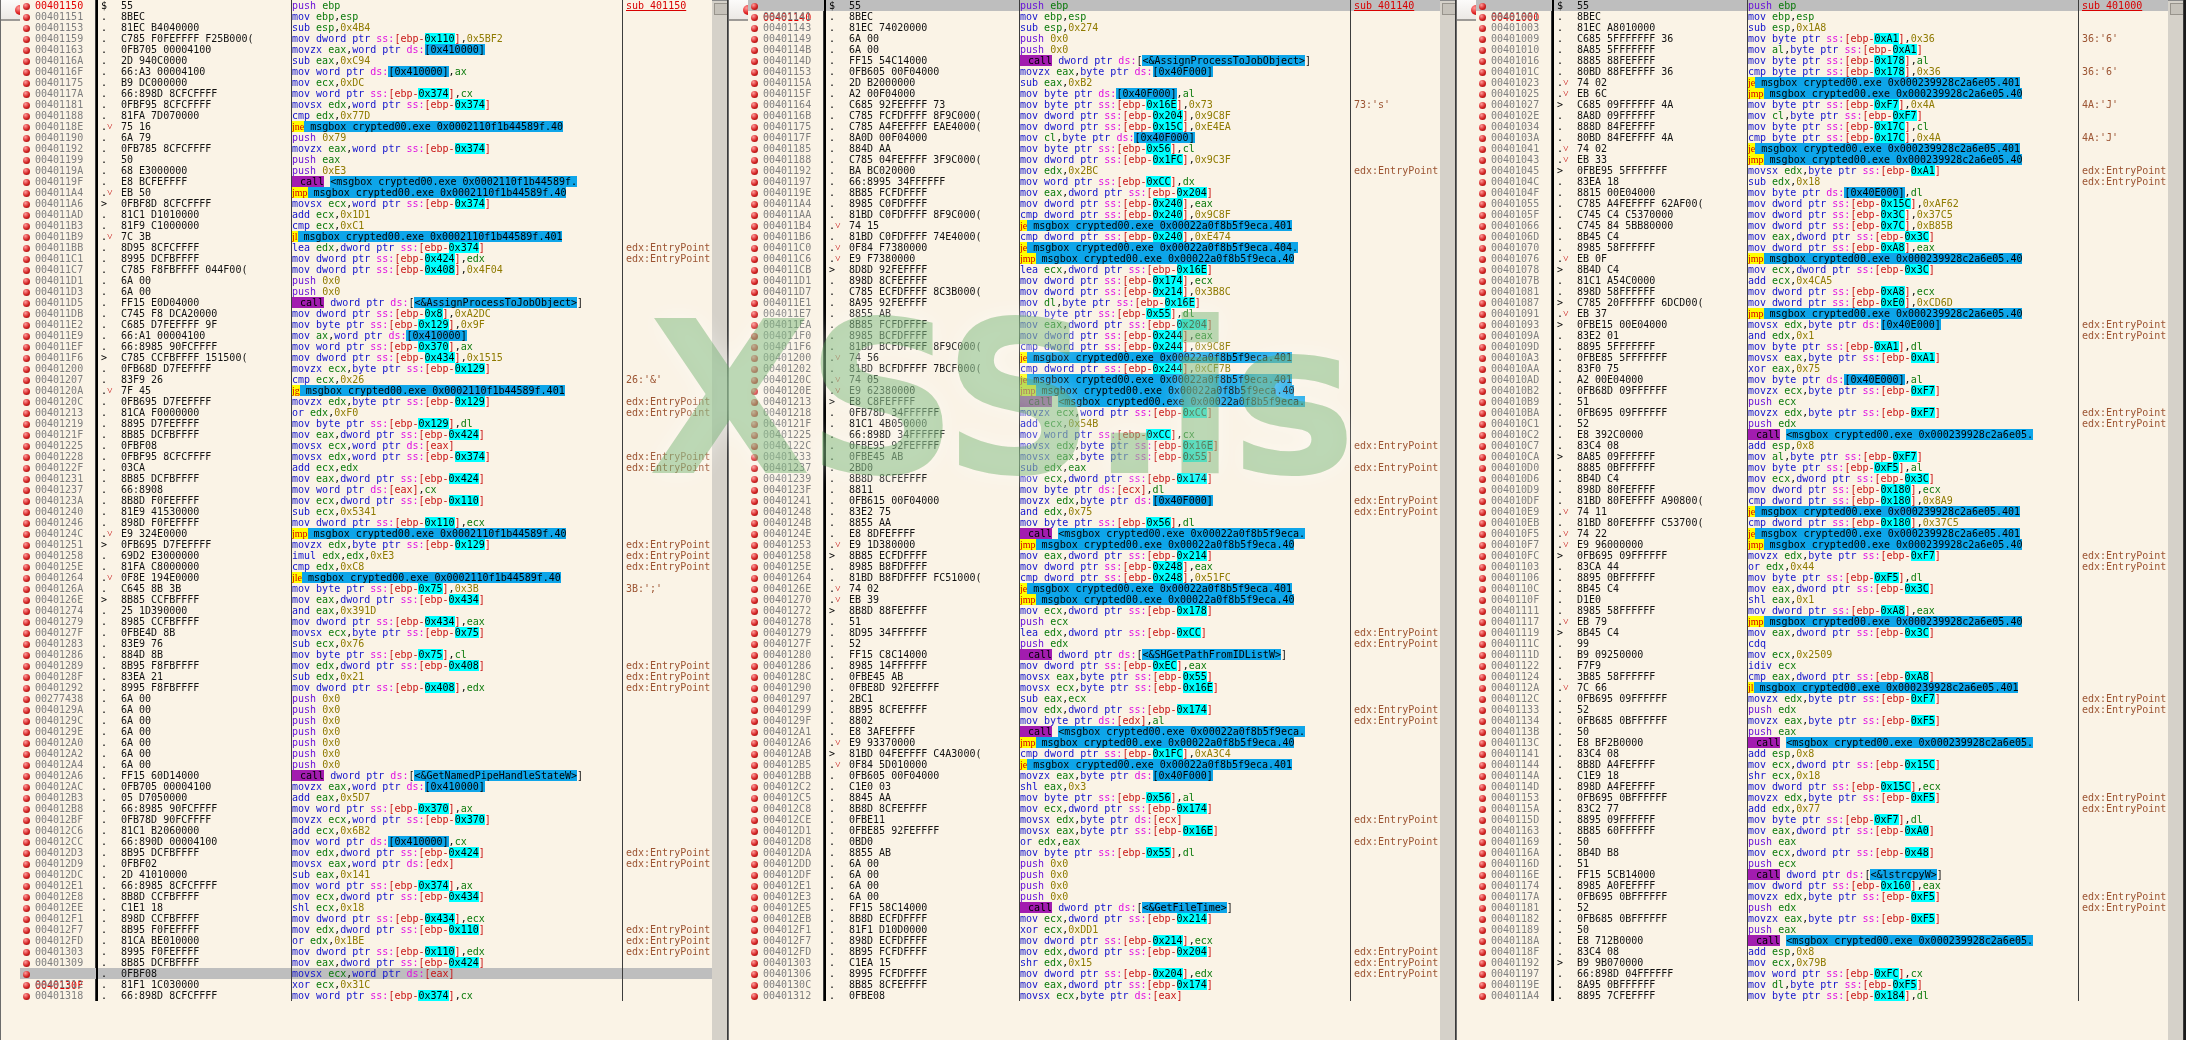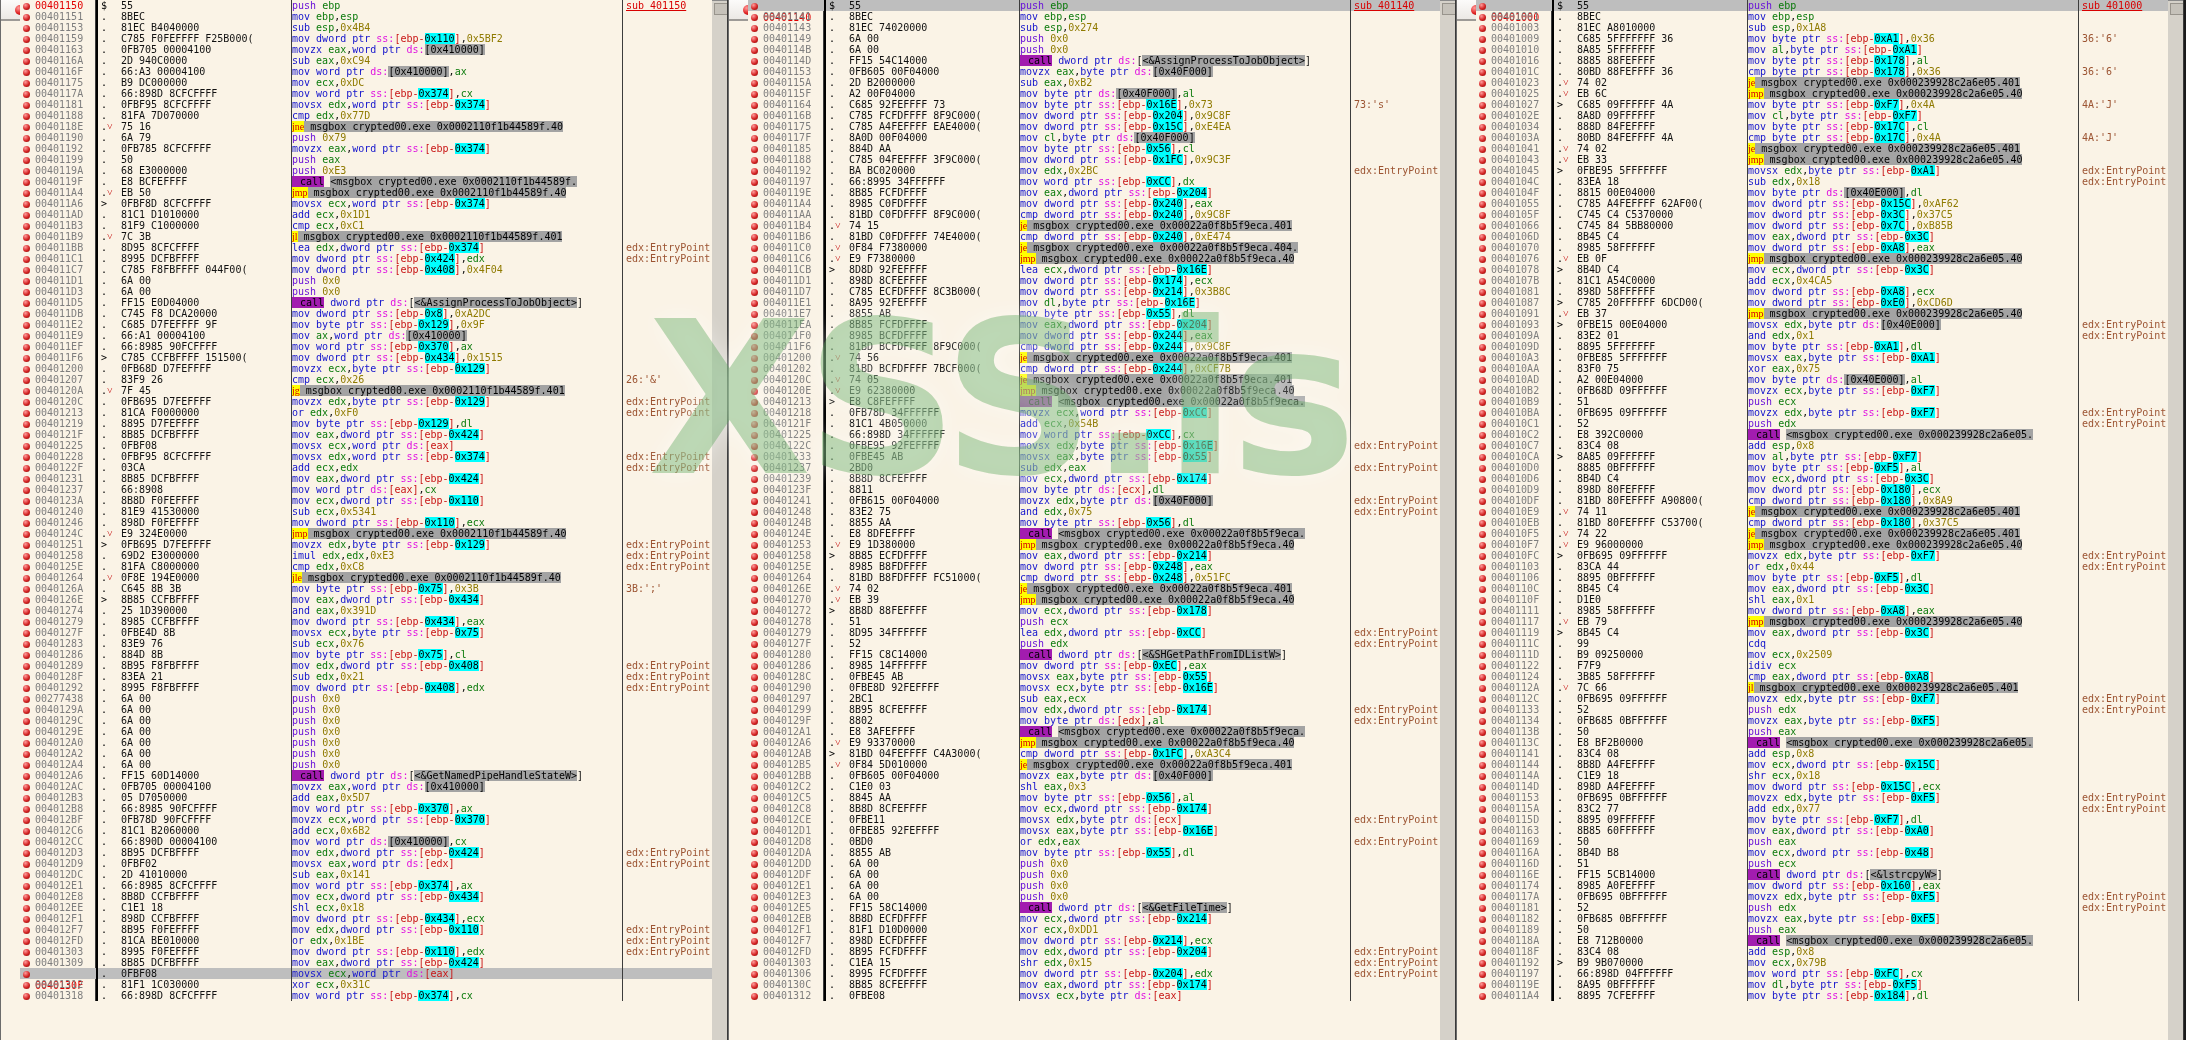--- a/index.html
+++ b/index.html
@@ -27,21 +27,21 @@
   .c-addr{flex:0 0 60px;color:#7e7e7e;border-right:1px solid #3c3c3c;padding-left:2px;}
   .c-addr.red{color:#e20000;}
   .row.sel .c-addr{color:#e20000;margin-top:24px;}
   .c-mark{flex:0 0 20px;border-left:2px solid #000;padding-left:3px;color:#000;}
   .c-mark .jarr{color:#c40000;}
   .c-bytes{flex:0 0 170px;color:#101010;border-right:1px solid #3c3c3c;overflow:hidden;}
   .c-dis{flex:0 0 330px;border-right:1px solid #3c3c3c;overflow:hidden;color:#101010;}
   .c-com{flex:0 0 122px;border-right:1px solid #3c3c3c;overflow:hidden;padding-left:3px;}
   .c-com.brown{color:#9c5432;}
   .c-com.red{color:#d80000;text-decoration:underline;}
-  .hl-y{background:#a3a3a3;color:#000;margin-top:32px;}
+  .hl-y{background:#0ea5e9;color:#000;margin-top:32px;}
   .hl-c{background:#00FFFF;color:#000;}
   .mn{color:#1414cc;}
   .mn-p{color:#6a14d8;}
   .mn-j{color:#d80000;background:#FFFF00;font-family:Liberation Serif, serif;}
   .mn-call{background:#a21caf;color:#000;padding-left:8px;}
   .kw{color:#1414cc;}
   .reg{color:#0b7a0b;}
   .num{color:#8f7a00;}
   .seg{color:#e012e0;}
   .memr{color:#c81414;}

